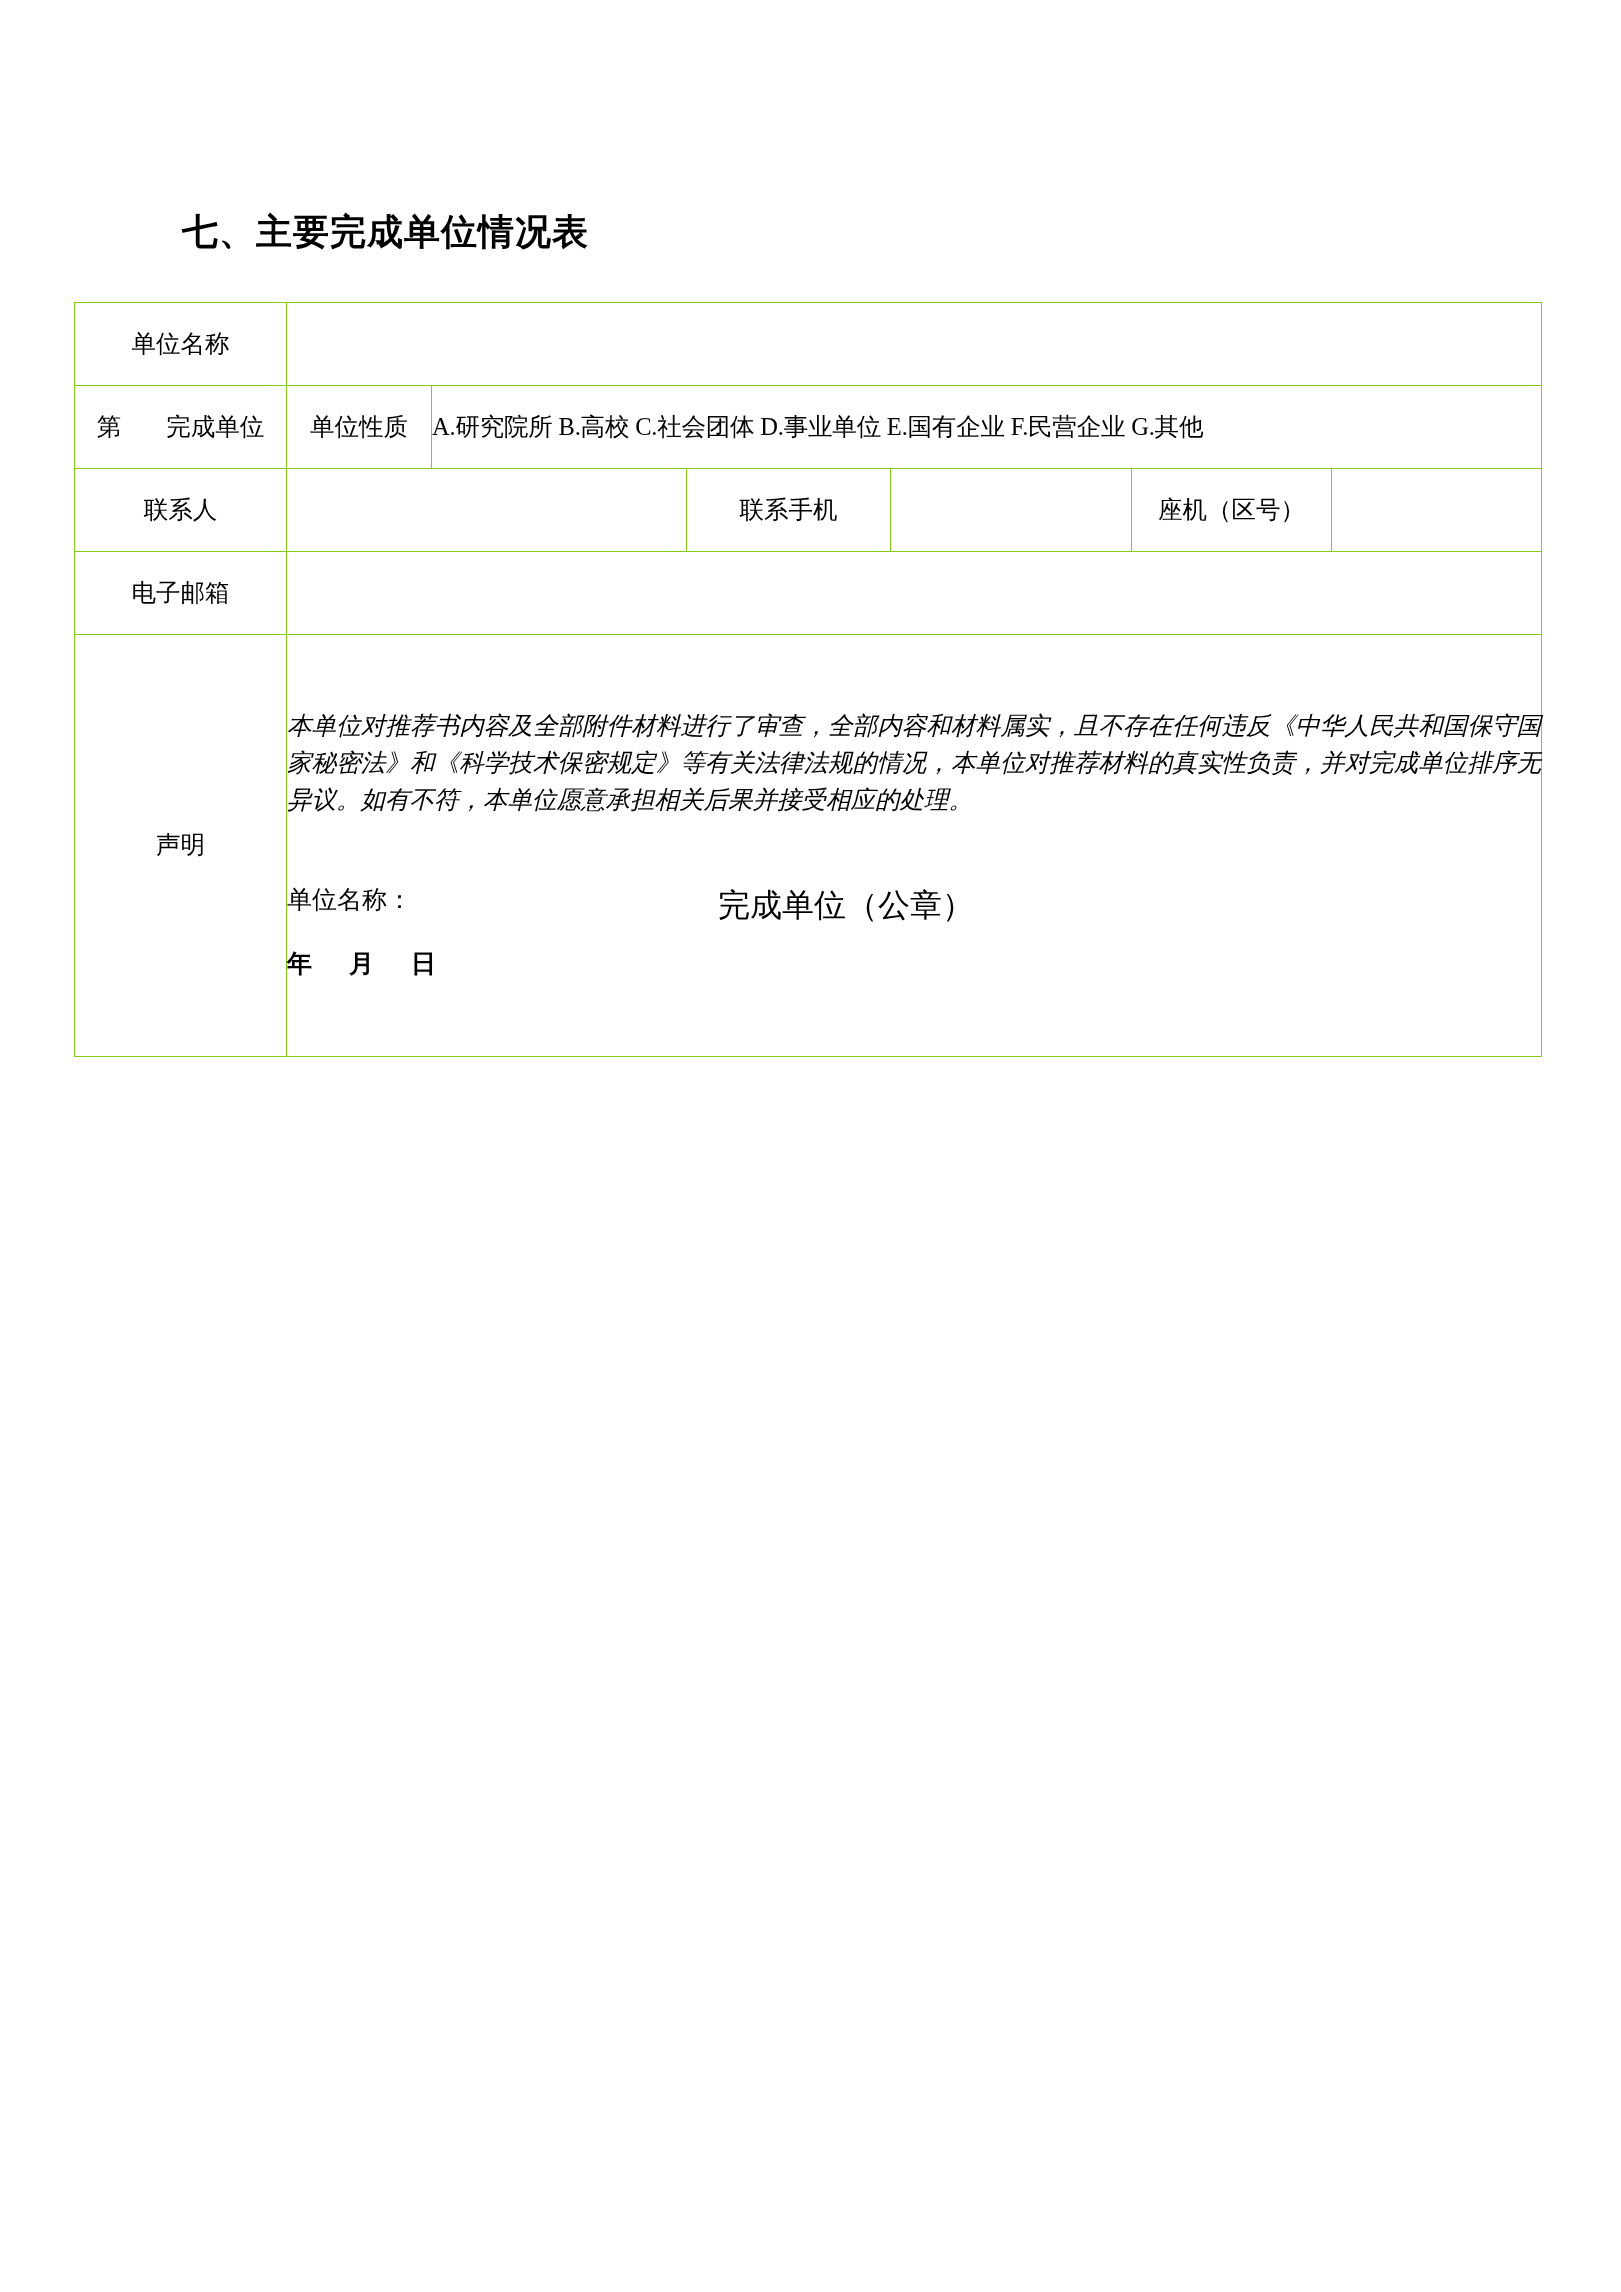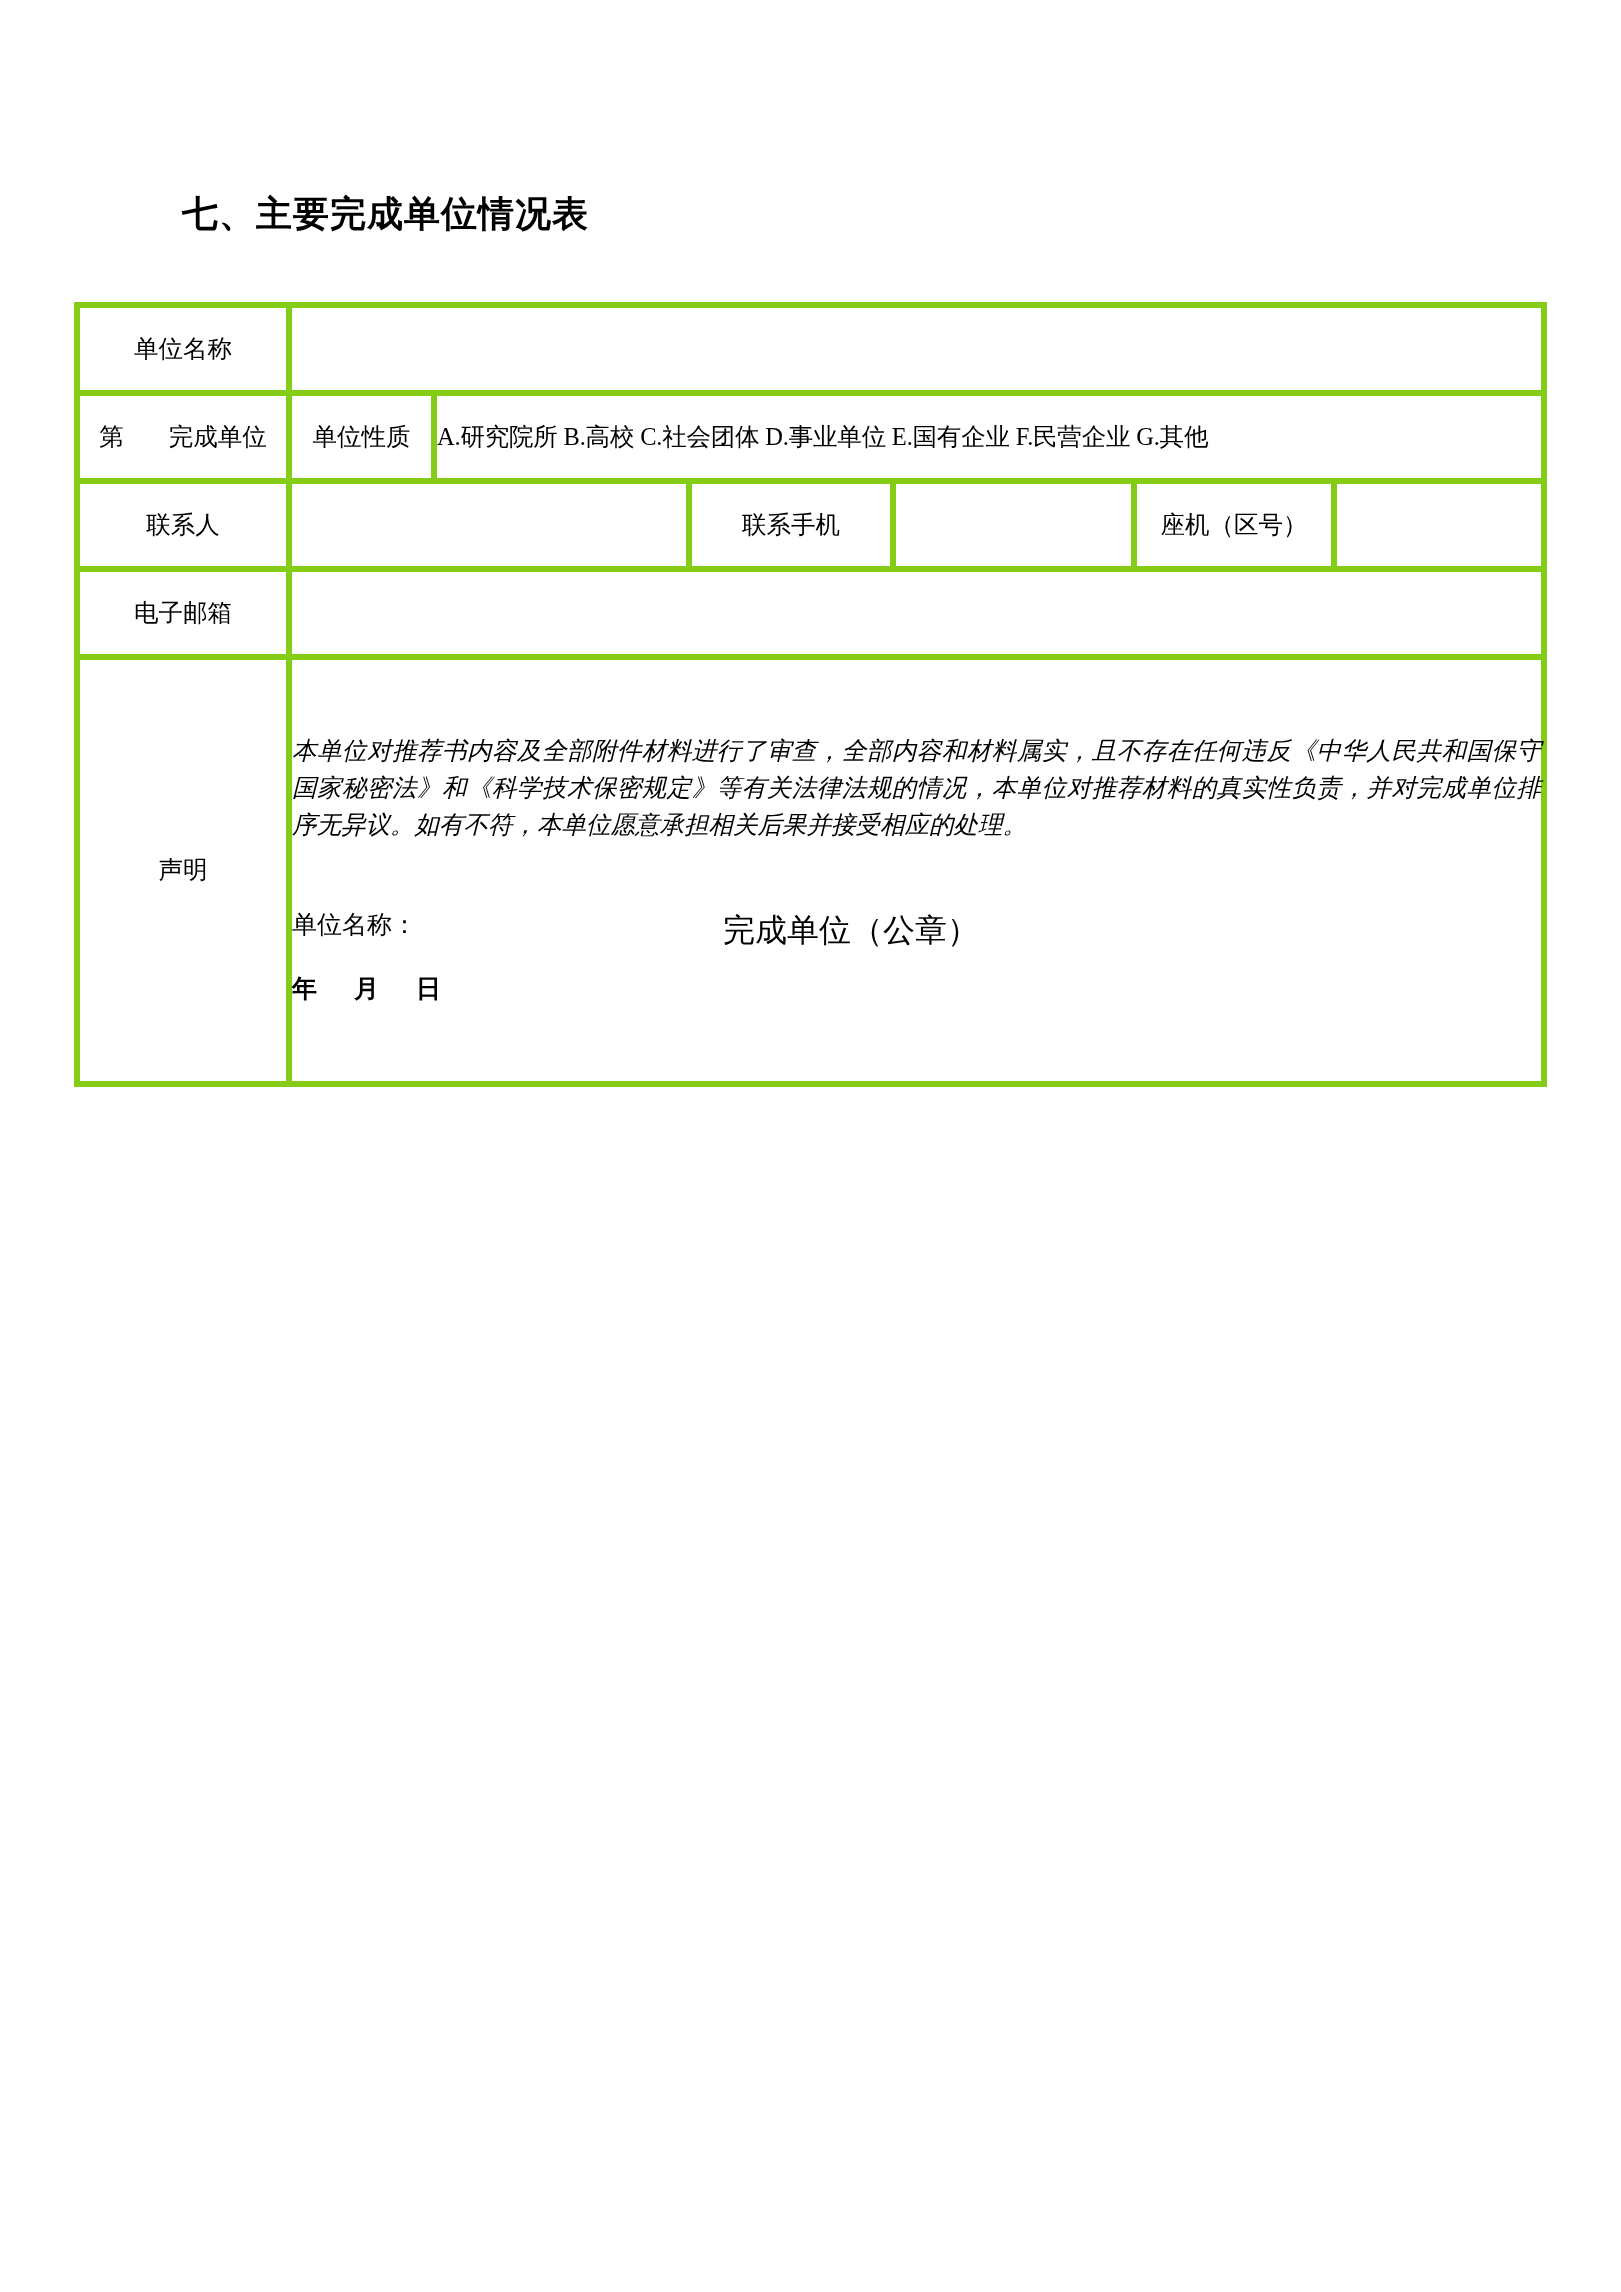--- a/index.html
+++ b/index.html
@@ -18,37 +18,37 @@
     position: absolute;
     left: 0;
     top: 0;
     width: 1621px;
     height: 2293px;
     box-sizing: border-box;
   }
   .title {
     position: absolute;
     left: 182px;
-    top: 190px;
+    top: 208px;
     font-family: "Liberation Sans", "DejaVu Sans", sans-serif;
     font-weight: bold;
     font-size: 36px;
     letter-spacing: 1px;
     white-space: nowrap;
   }
   table.form {
     position: absolute;
     left: 74px;
     top: 302px;
     width: 1466px;
     border-collapse: collapse;
     table-layout: fixed;
   }
   table.form td {
-    border: 6px solid #84cc16;
+    border: 1px solid #84cc16;
     padding: 0;
     vertical-align: middle;
     font-size: 24.5px;
     line-height: 1.5;
   }
   .c-center { text-align: center; }
   .pad-l { padding-left: 13.7px; }
   .row-h-1 { height: 82px; }
   .cell-label {
     text-align: center;

